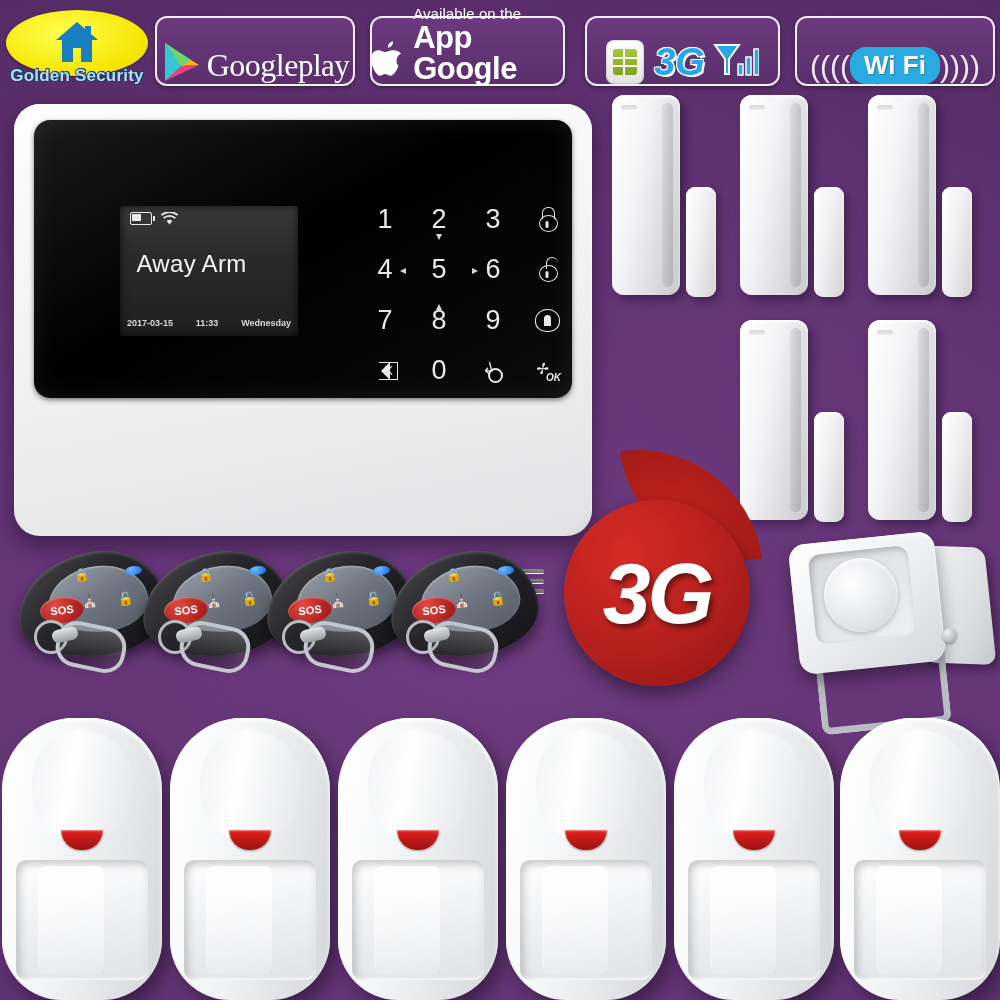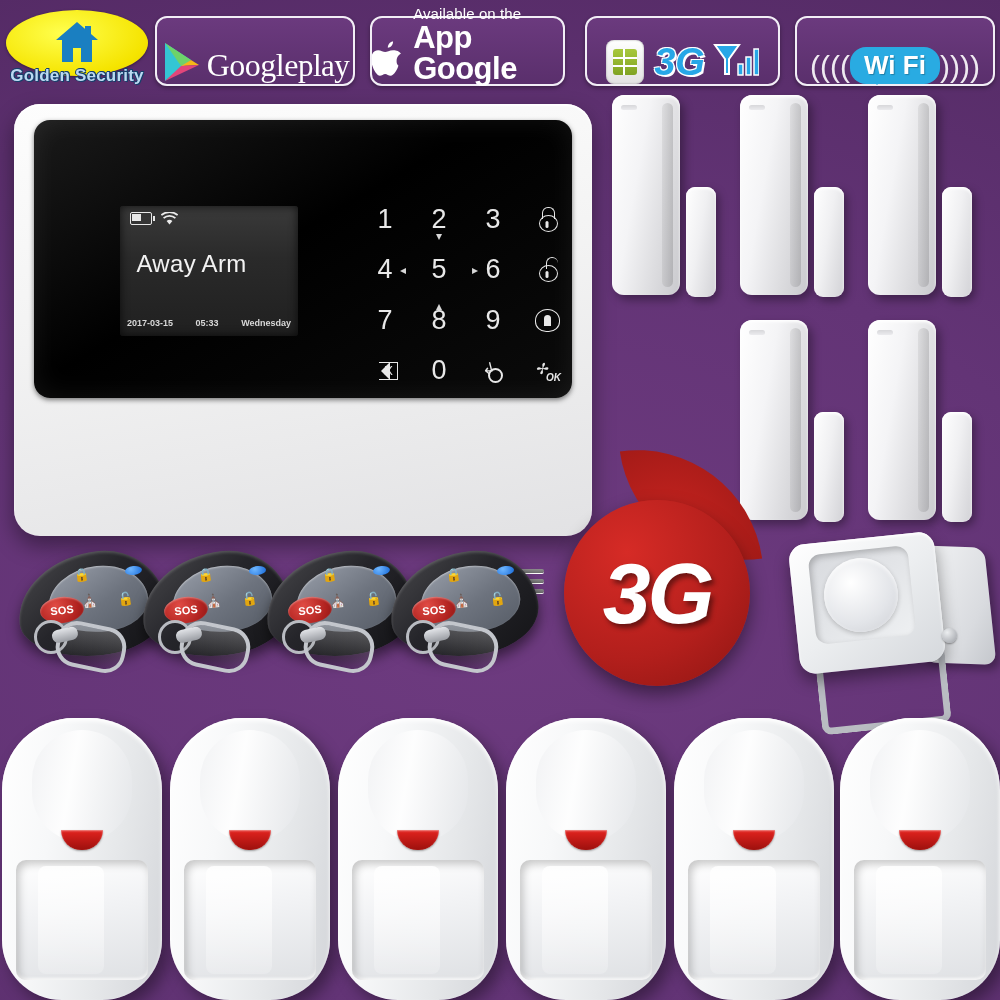--- a/index.html
+++ b/index.html
@@ -265,21 +265,21 @@
             </span>
           <svg width="17" height="13" viewBox="0 0 17 13">
             <path d="M8.5 12.5 L5.6 9 a4.4 4.4 0 0 1 5.8 0 Z" fill="#eaeaea"></path>
             <path d="M2.6 6.2 a8.8 8.8 0 0 1 11.8 0" stroke="#eaeaea" stroke-width="1.8" fill="none"></path>
             <path d="M0.4 3.1 a12.5 12.5 0 0 1 16.2 0" stroke="#eaeaea" stroke-width="1.8" fill="none"></path>
           </svg>
         </div>
         <div id="lcd-mode">Away Arm</div>
         <div class="lcd-foot">
           <span>2017-03-15</span>
-          <span>05:33</span>
+          <span>11:33</span>
           <span>Wednesday</span>
         </div>
       </div>
 
       <div id="keypad">
         <div class="key">
             <span>1</span>
           </div>
         <div class="key">
             <span>2</span>

